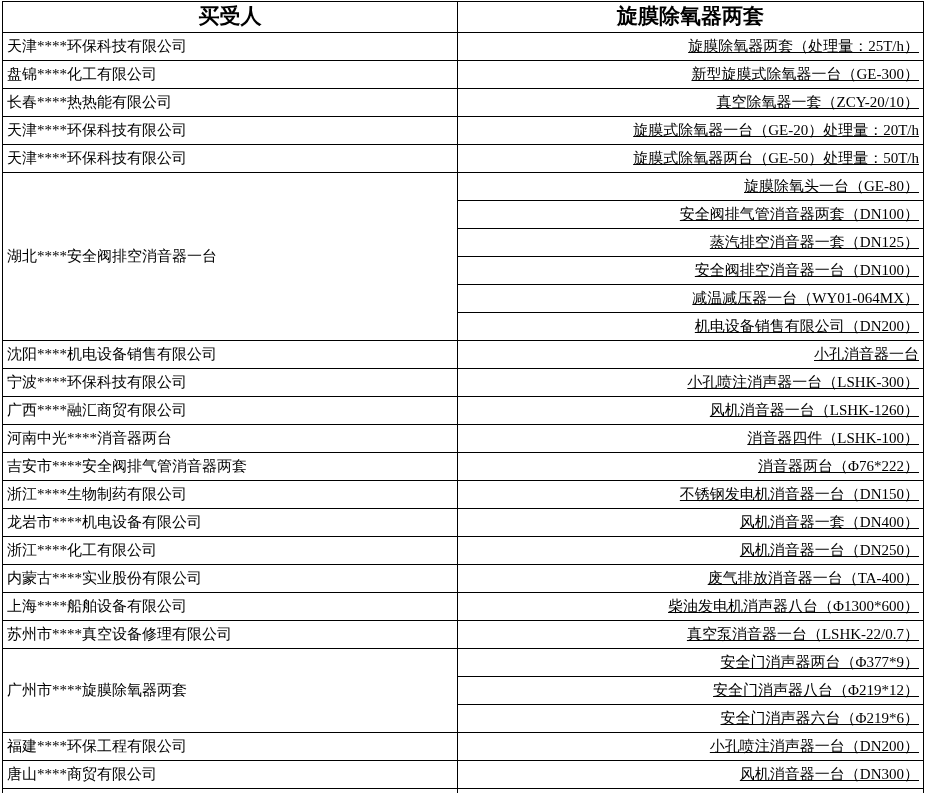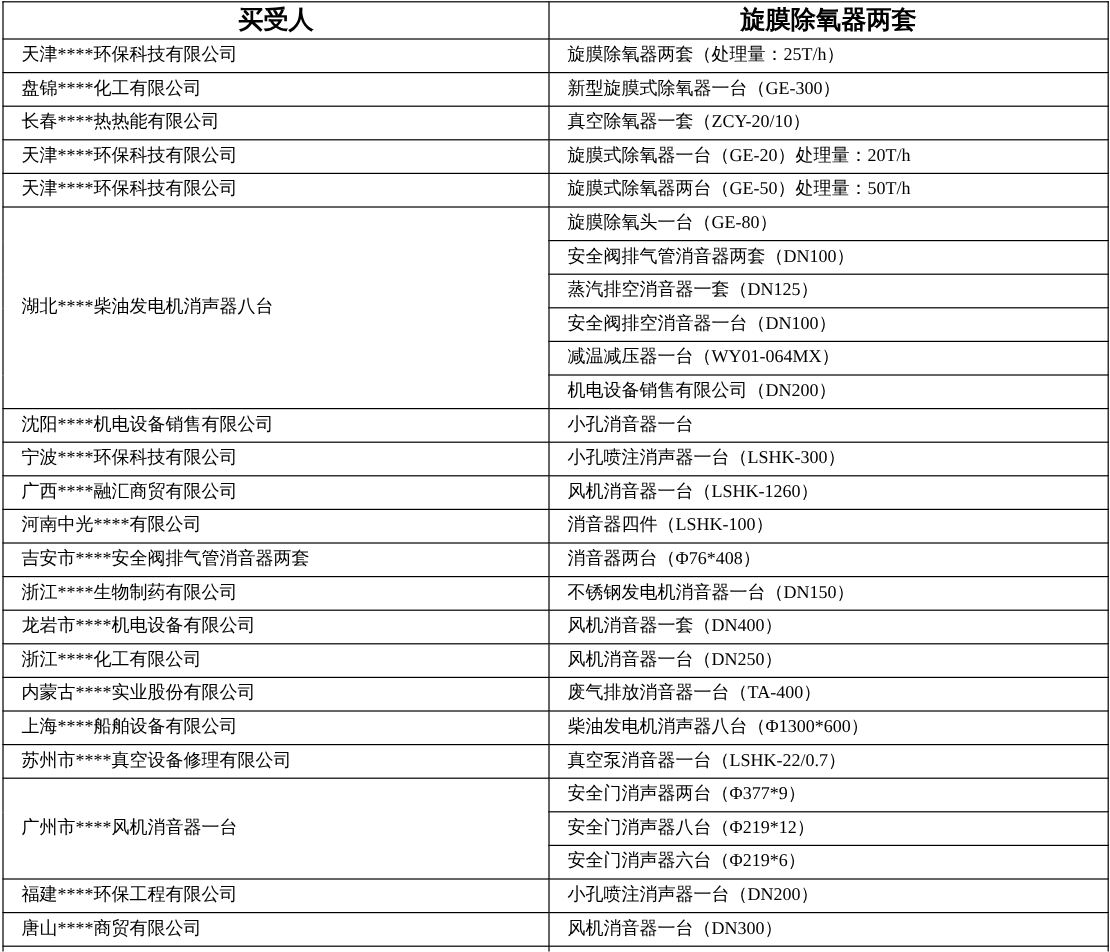--- a/index.html
+++ b/index.html
@@ -23,42 +23,43 @@
     width: 921px;
     margin: 1px 0 0 2px;
     table-layout: fixed;
   }
   table.data-table col.col-buyer { width: 455px; }
   table.data-table col.col-product { width: 466px; }
 
   table.data-table th,
   table.data-table td {
     border: 1px solid #000000;
-    padding: 2px 4px 3px 15px;
+    padding: 2px 4px 3px 4px;
     vertical-align: middle;
     font-size: 15px;
     line-height: 18px;
     white-space: nowrap;
     overflow: hidden;
   }
   table.data-table th {
     font-weight: bold;
     font-size: 21px;
     line-height: 24px;
     padding: 1px 4px 3px 4px;
     height: 26px;
   }
   table.data-table td {
     height: 22px;
   }
   td.buyer {
     text-align: left;
   }
   td.product {
-    text-align: left;
+    text-align: right;
+    text-decoration: underline;
   }
 </style>
 </head>
 <body>
 
 <div class="sheet">
   <table class="data-table">
     <colgroup>
       <col class="col-buyer">
       <col class="col-product">
@@ -84,21 +85,21 @@
         </tr>
         <tr>
           <td class="buyer">天津****环保科技有限公司</td>
           <td class="product">旋膜式除氧器一台（GE-20）处理量：20T/h</td>
         </tr>
         <tr>
           <td class="buyer">天津****环保科技有限公司</td>
           <td class="product">旋膜式除氧器两台（GE-50）处理量：50T/h</td>
         </tr>
         <tr>
-          <td class="buyer" rowspan="6">湖北****柴油发电机消声器八台</td>
+          <td class="buyer" rowspan="6">湖北****安全阀排空消音器一台</td>
           <td class="product">旋膜除氧头一台（GE-80）</td>
         </tr>
         <tr>
           <td class="product">安全阀排气管消音器两套（DN100）</td>
         </tr>
         <tr>
           <td class="product">蒸汽排空消音器一套（DN125）</td>
         </tr>
         <tr>
           <td class="product">安全阀排空消音器一台（DN100）</td>
@@ -115,26 +116,26 @@
         </tr>
         <tr>
           <td class="buyer">宁波****环保科技有限公司</td>
           <td class="product">小孔喷注消声器一台（LSHK-300）</td>
         </tr>
         <tr>
           <td class="buyer">广西****融汇商贸有限公司</td>
           <td class="product">风机消音器一台（LSHK-1260）</td>
         </tr>
         <tr>
-          <td class="buyer">河南中光****有限公司</td>
+          <td class="buyer">河南中光****消音器两台</td>
           <td class="product">消音器四件（LSHK-100）</td>
         </tr>
         <tr>
           <td class="buyer">吉安市****安全阀排气管消音器两套</td>
-          <td class="product">消音器两台（Φ76*408）</td>
+          <td class="product">消音器两台（Φ76*222）</td>
         </tr>
         <tr>
           <td class="buyer">浙江****生物制药有限公司</td>
           <td class="product">不锈钢发电机消音器一台（DN150）</td>
         </tr>
         <tr>
           <td class="buyer">龙岩市****机电设备有限公司</td>
           <td class="product">风机消音器一套（DN400）</td>
         </tr>
         <tr>
@@ -147,21 +148,21 @@
         </tr>
         <tr>
           <td class="buyer">上海****船舶设备有限公司</td>
           <td class="product">柴油发电机消声器八台（Φ1300*600）</td>
         </tr>
         <tr>
           <td class="buyer">苏州市****真空设备修理有限公司</td>
           <td class="product">真空泵消音器一台（LSHK-22/0.7）</td>
         </tr>
         <tr>
-          <td class="buyer" rowspan="3">广州市****风机消音器一台</td>
+          <td class="buyer" rowspan="3">广州市****旋膜除氧器两套</td>
           <td class="product">安全门消声器两台（Φ377*9）</td>
         </tr>
         <tr>
           <td class="product">安全门消声器八台（Φ219*12）</td>
         </tr>
         <tr>
           <td class="product">安全门消声器六台（Φ219*6）</td>
         </tr>
         <tr>
           <td class="buyer">福建****环保工程有限公司</td>

